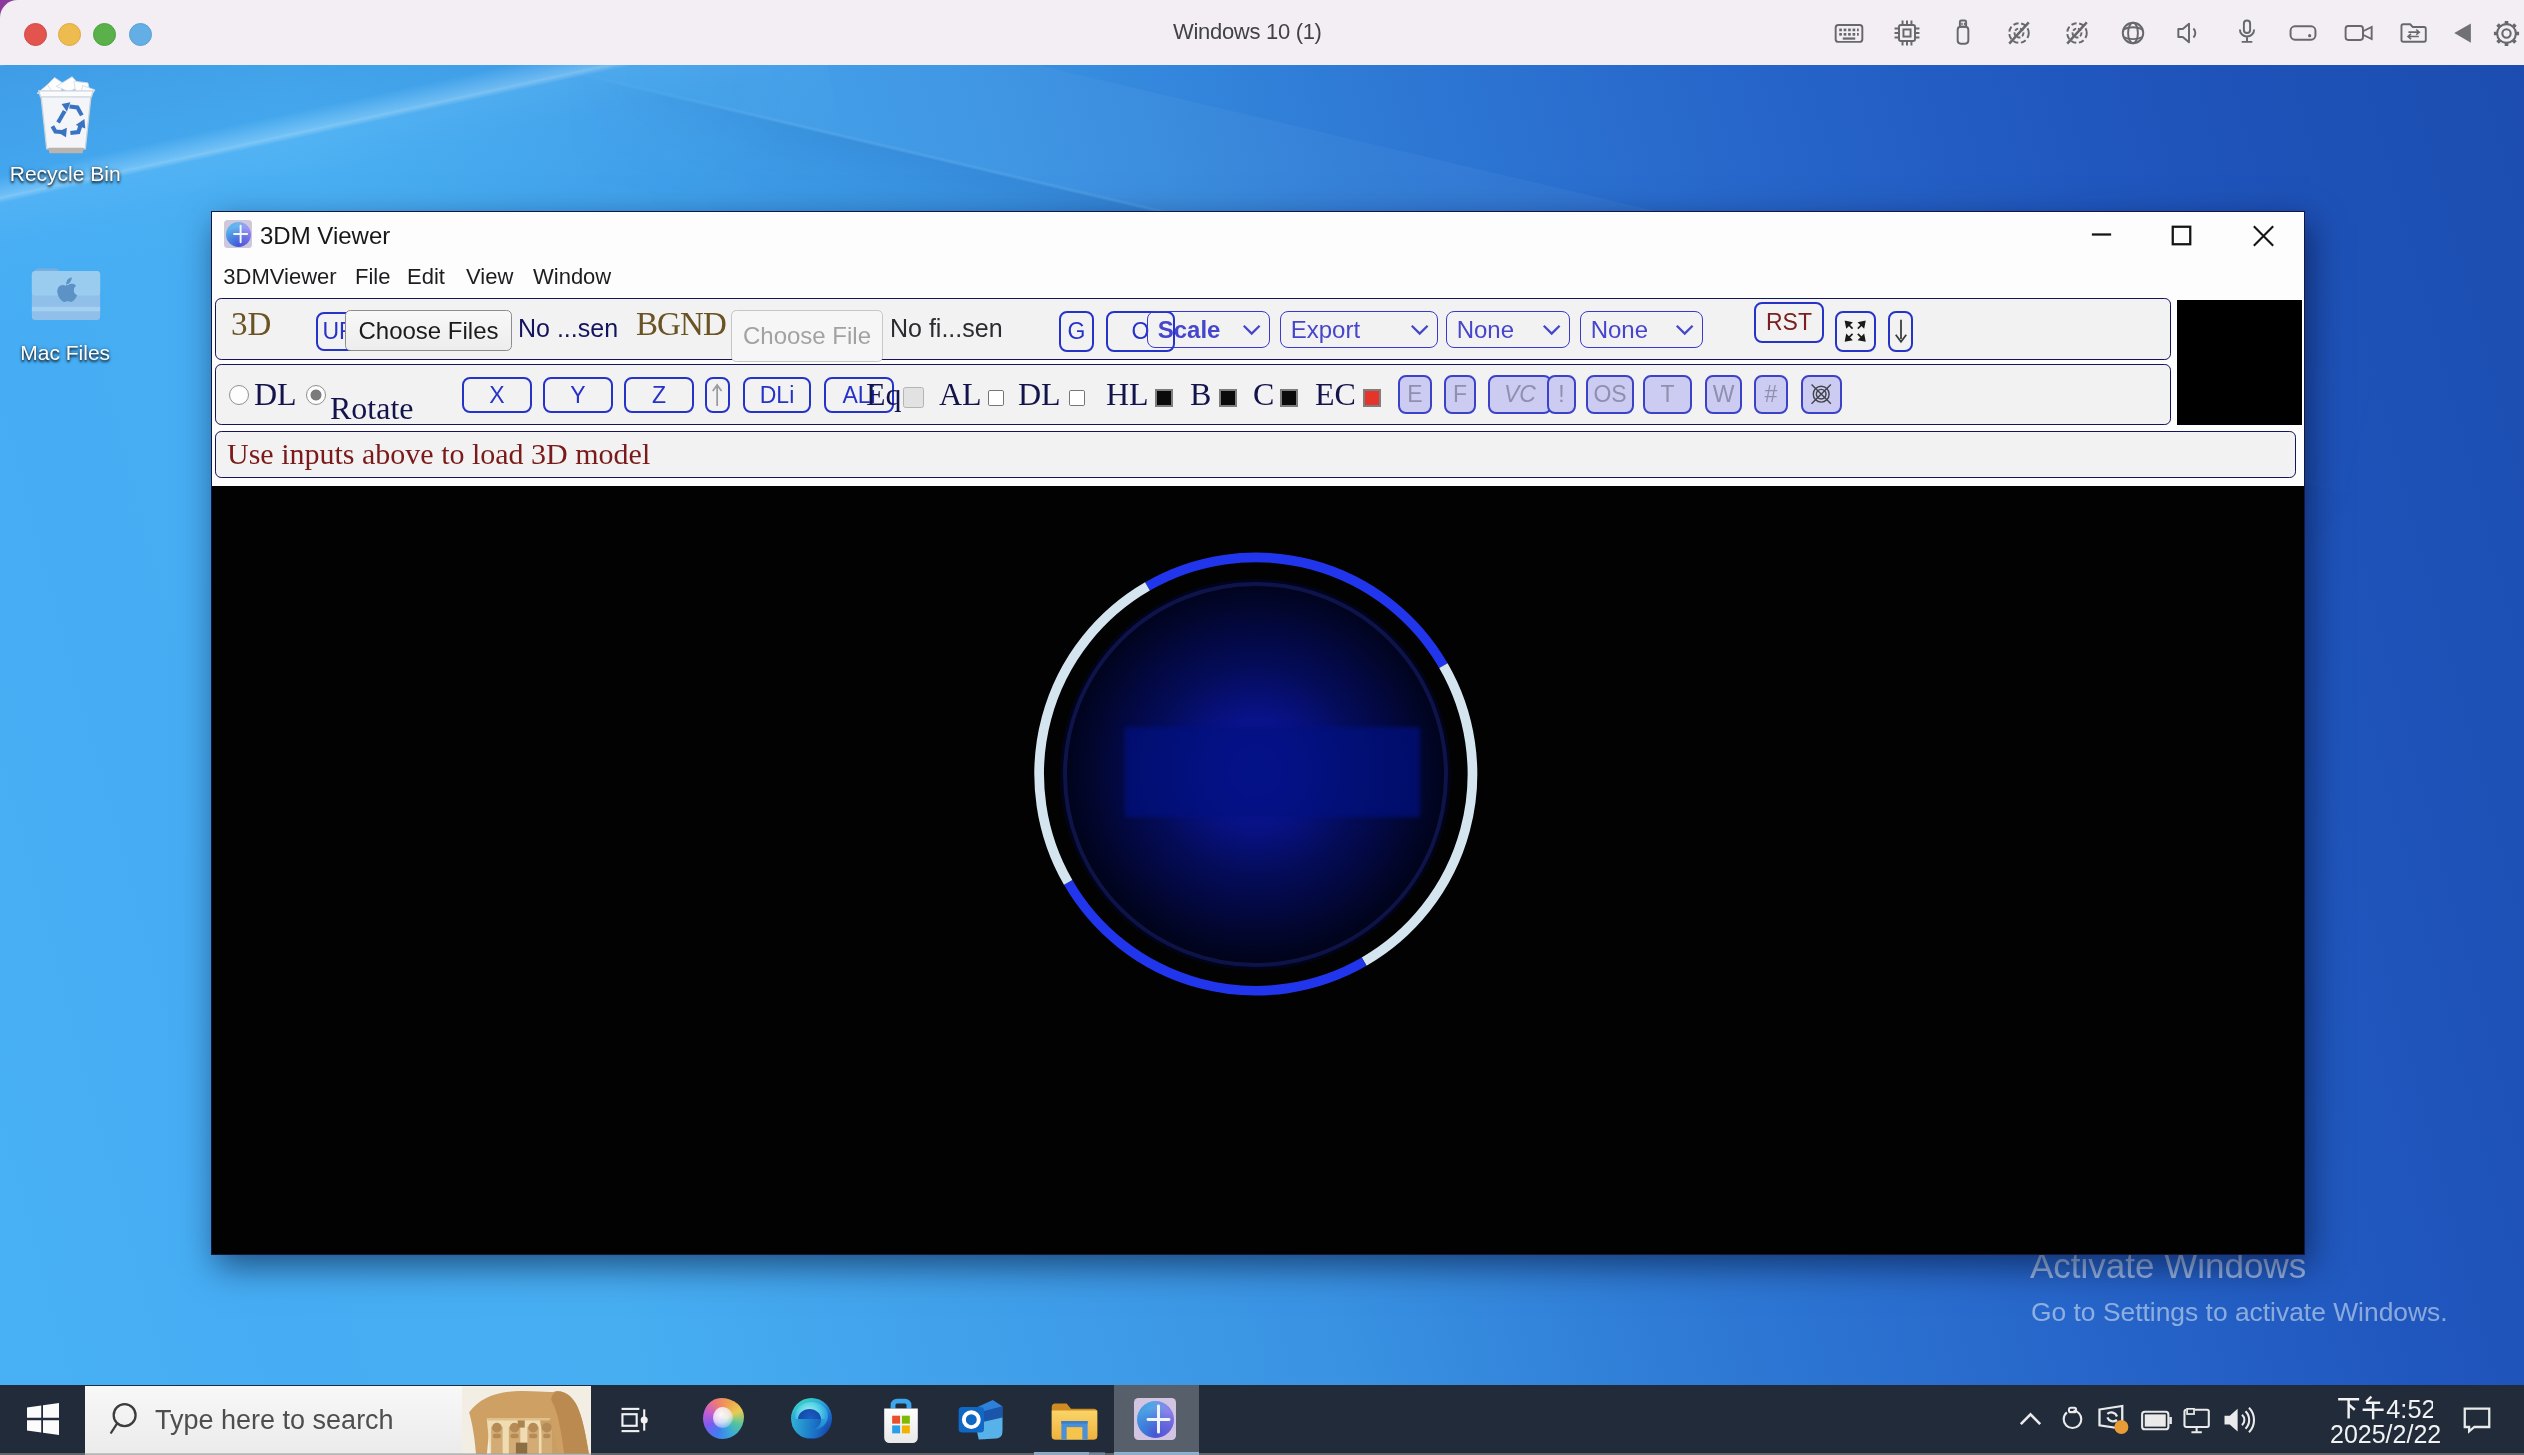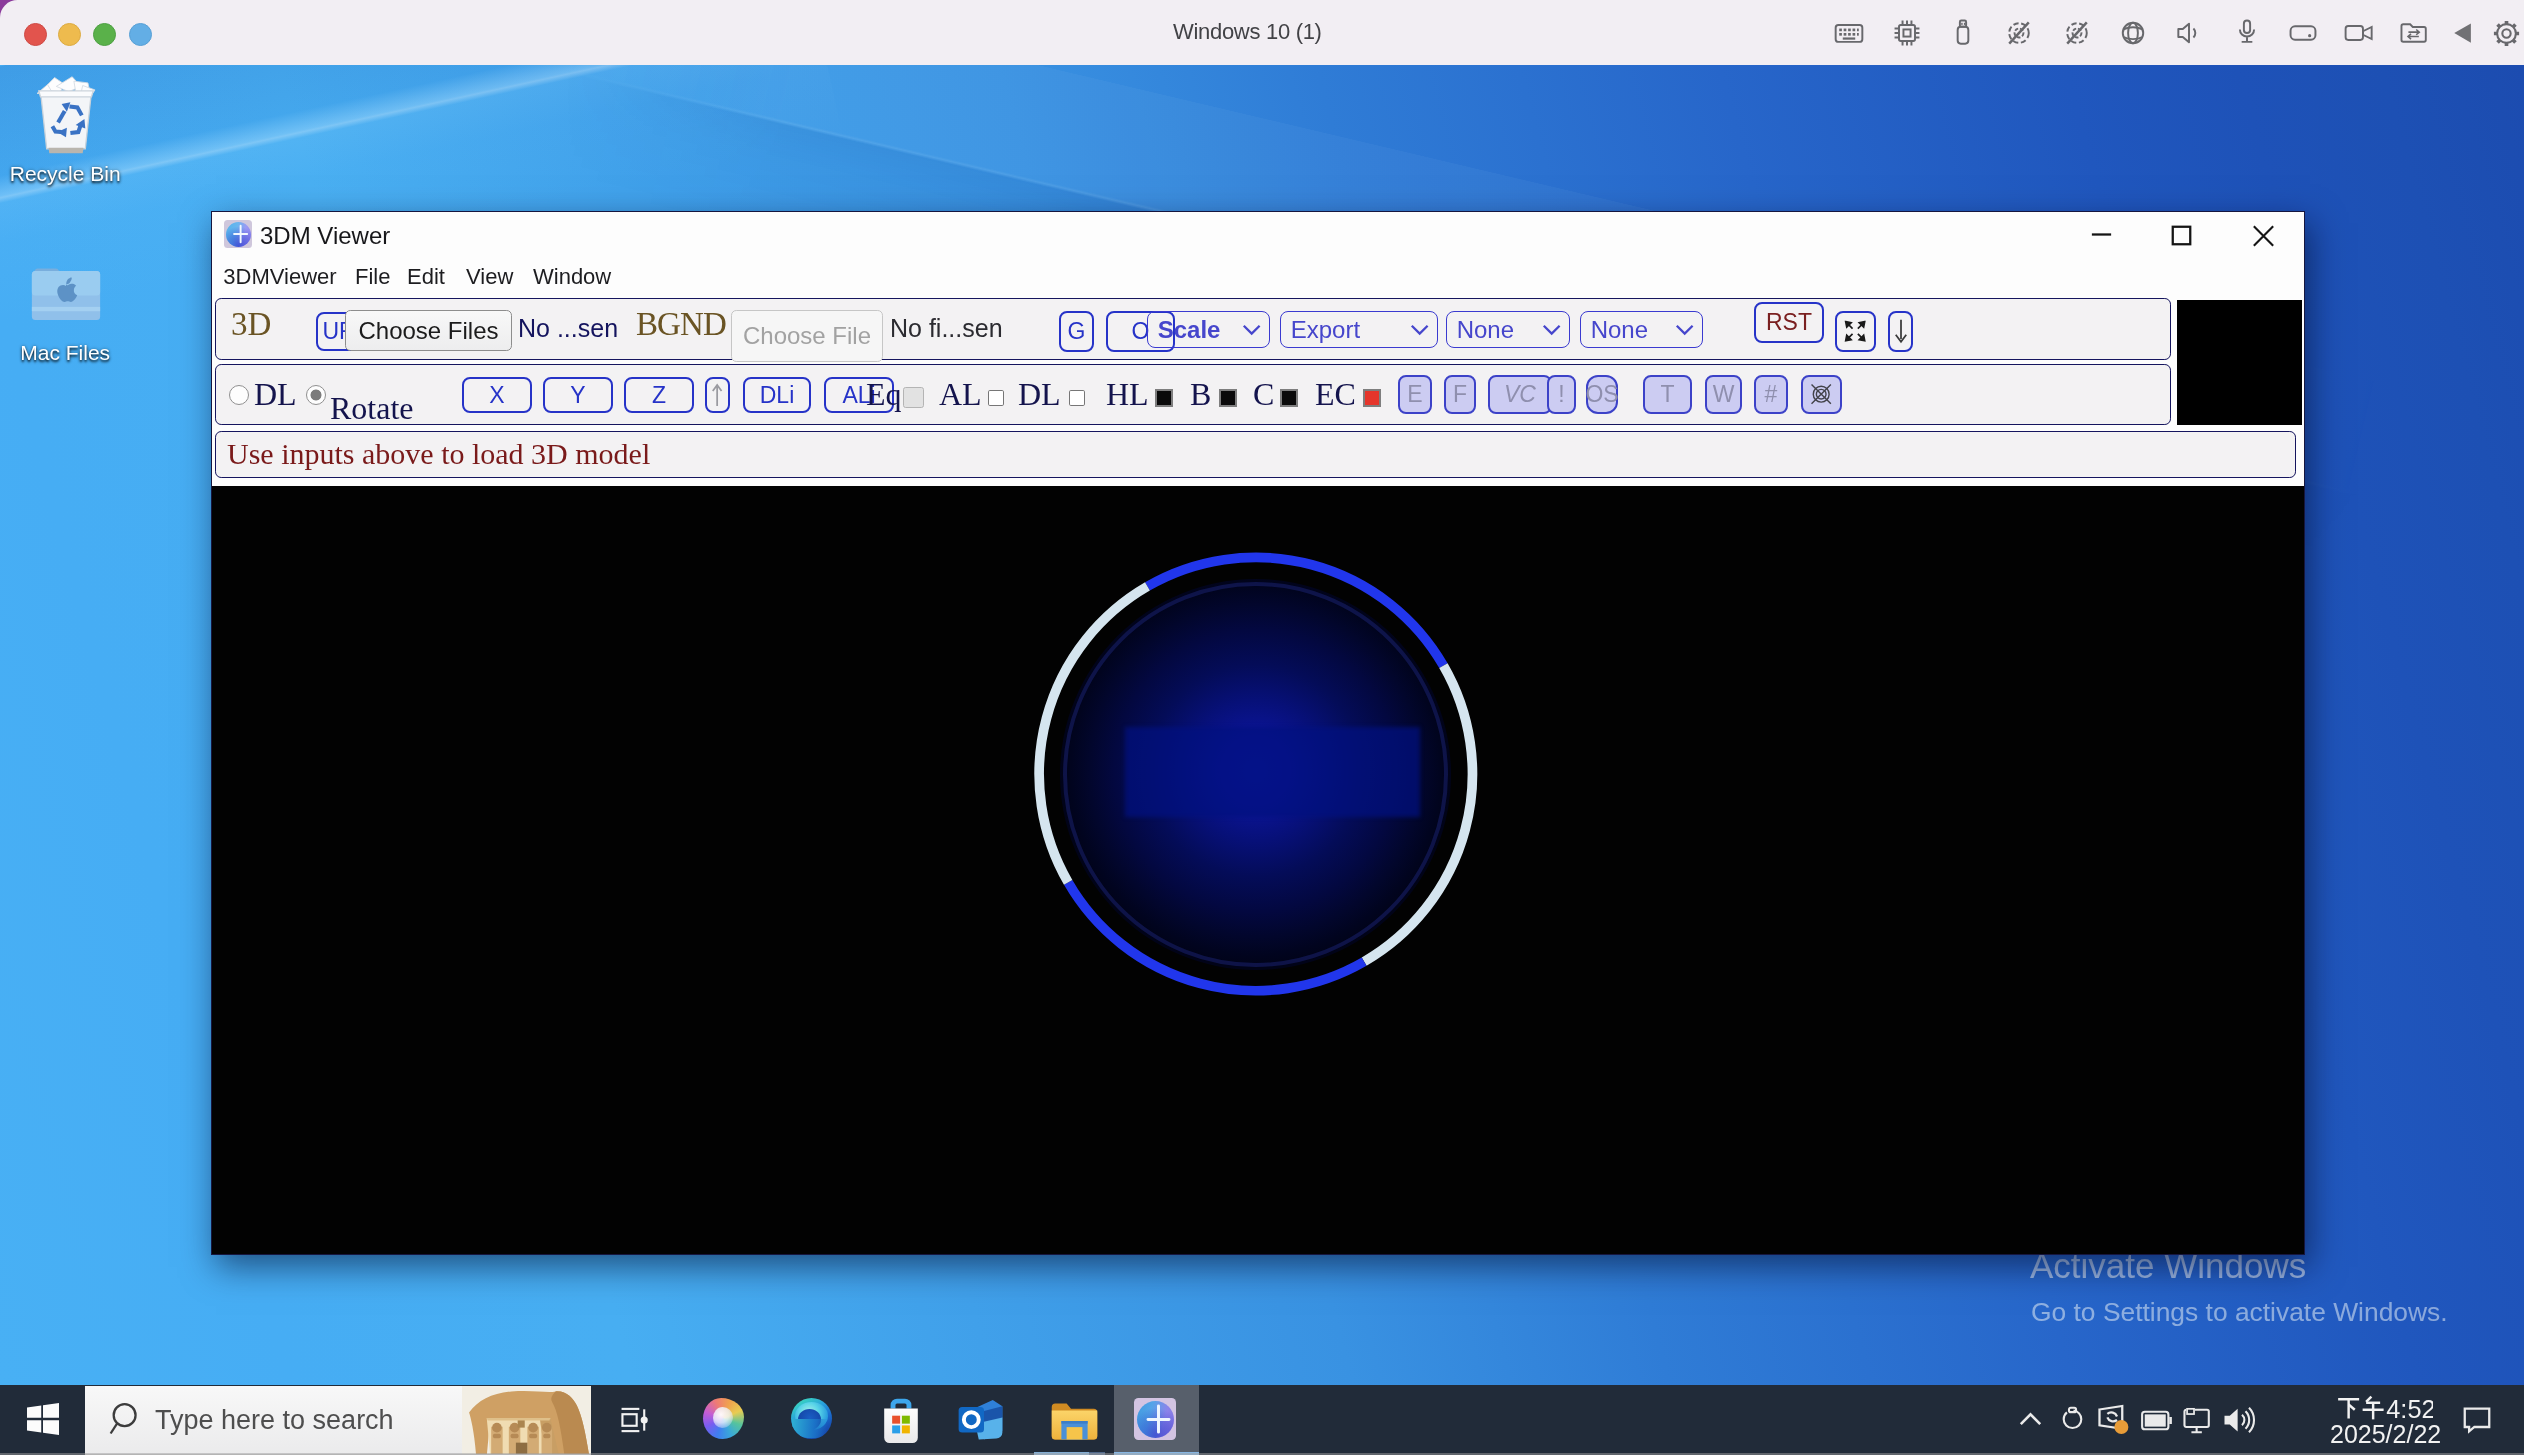--- a/index.html
+++ b/index.html
@@ -292,21 +292,21 @@
   <div class="lserif" style="left:979px;top:167px;">B</div>
   <div class="swatch" style="left:1008px;top:178px;"></div>
   <div class="lserif" style="left:1042px;top:167px;">C</div>
   <div class="swatch" style="left:1069px;top:178px;"></div>
   <div class="lserif" style="left:1104px;top:167px;">EC</div>
   <div class="swatch" style="left:1152px;top:178px;background:#e5352b;"></div>
   <div class="btnd" style="left:1187px;top:164px;width:34px;height:39px;">E</div>
   <div class="btnd" style="left:1233px;top:164px;width:32px;height:39px;">F</div>
   <div class="btnd" style="left:1277px;top:164px;width:64px;height:39px;font-style:italic;">VC</div>
   <div class="btnd" style="left:1336px;top:164px;width:29px;height:39px;">!</div>
-  <div class="btnd" style="left:1375px;top:164px;width:32px;height:39px;border-radius:12px;">OS</div>
+  <div class="btnd" style="left:1375px;top:164px;width:48px;height:39px;">OS</div>
   <div class="btnd" style="left:1432px;top:164px;width:49px;height:39px;">T</div>
   <div class="btnd" style="left:1494px;top:164px;width:37px;height:39px;">W</div>
   <div class="btnd" style="left:1543px;top:164px;width:34px;height:39px;">#</div>
   <div class="btnd" style="left:1590px;top:164px;width:41px;height:39px;">
     <svg width="26.4" height="26.4" viewBox="0 0 30 30">
           <g stroke="#43434a" stroke-width="1.6" fill="none">
             <circle cx="15" cy="15" r="9"></circle>
             <circle cx="15" cy="15" r="5.5"></circle>
             <path d="M4 4 L26 26 M26 4 L4 26"></path>
           </g>

